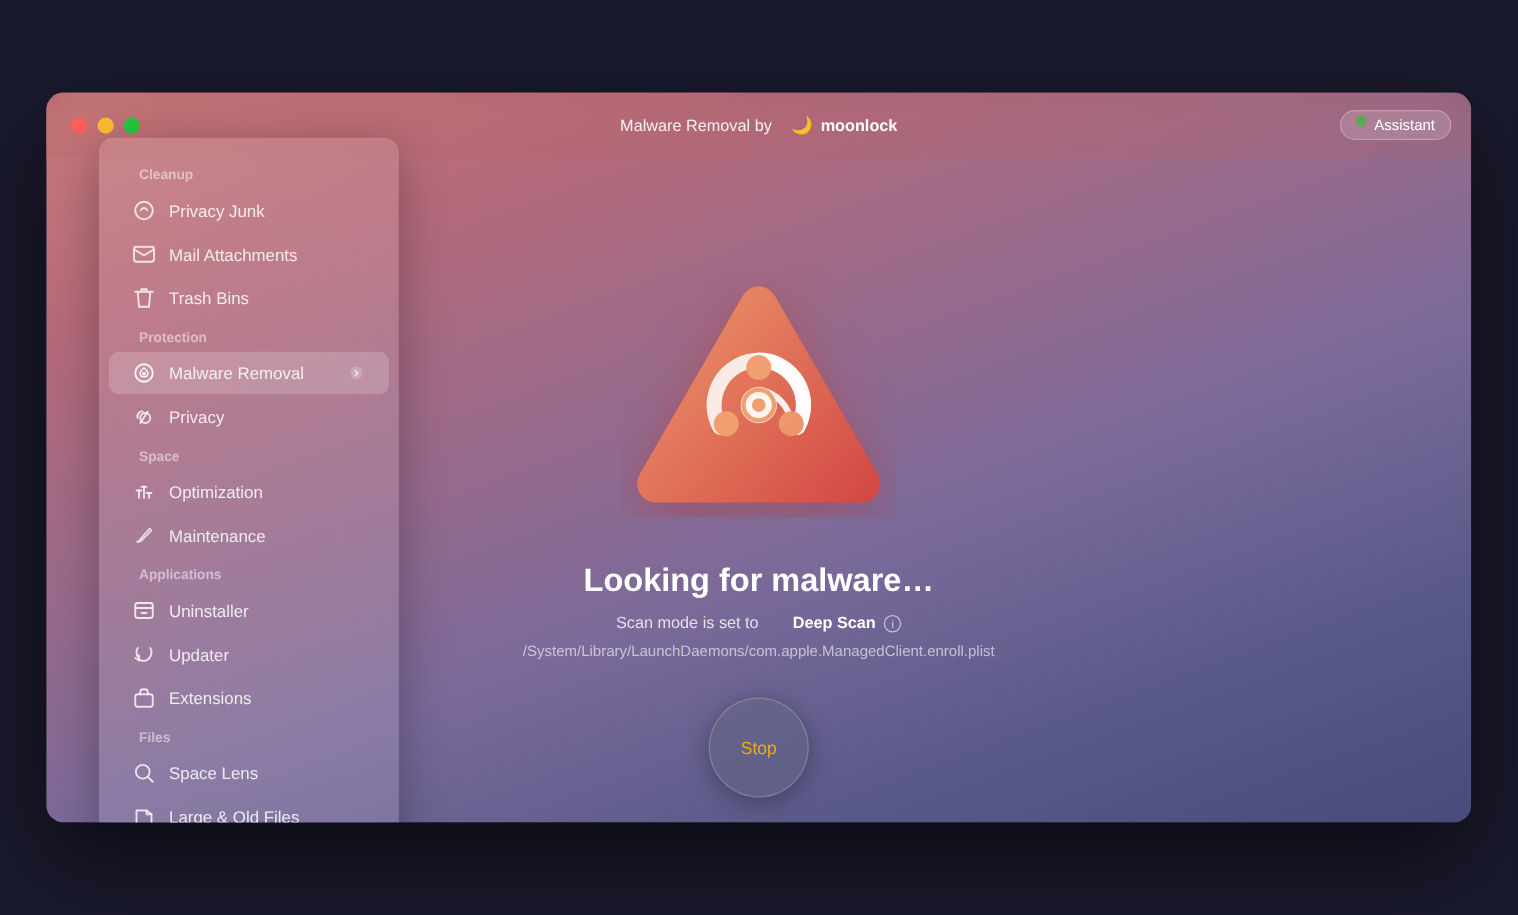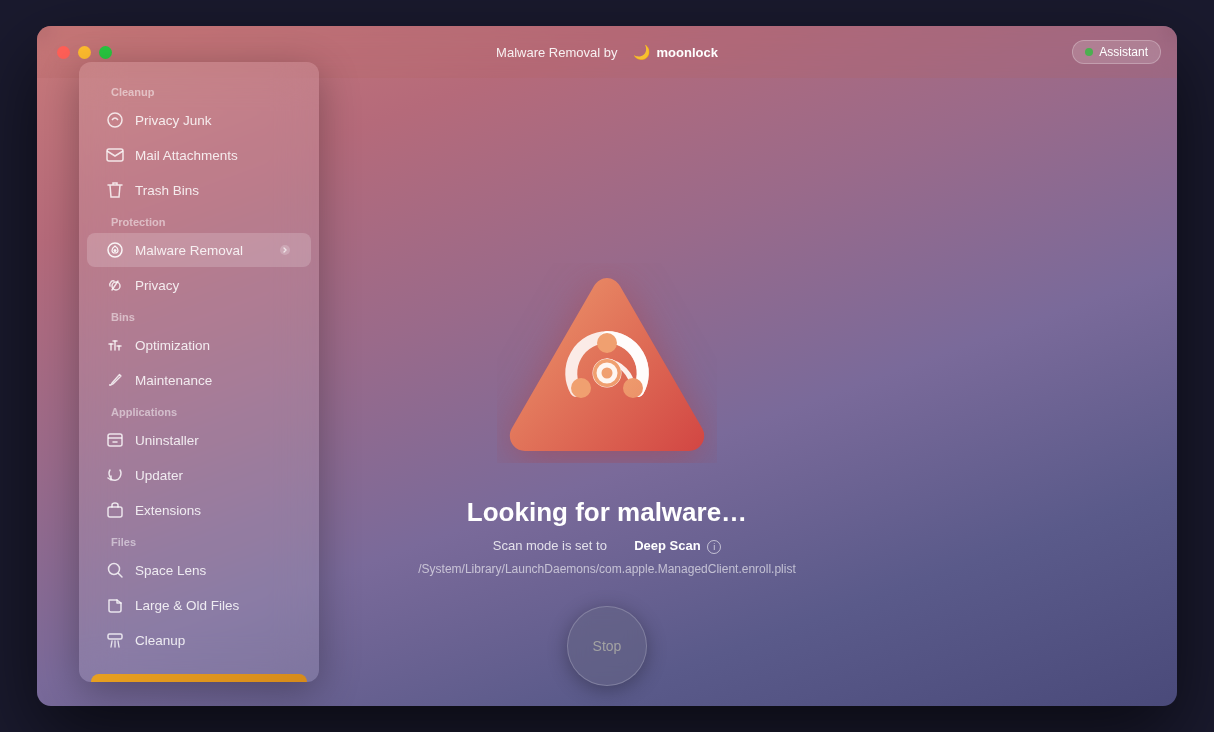--- a/index.html
+++ b/index.html
@@ -9,21 +9,21 @@
       background: #1a1a2e;
       display: flex;
       align-items: center;
       justify-content: center;
       font-family: -apple-system, BlinkMacSystemFont, 'SF Pro Display', 'Helvetica Neue', sans-serif;
       overflow: hidden;
     }
 
     .window {
       width: 1140px;
-      height: 680px;
+      height: 584px;
       border-radius: 14px;
       overflow: hidden;
       position: relative;
       box-shadow: 0 30px 80px rgba(0,0,0,0.6);
     }
 
     
     .main-bg {
       position: absolute;
       inset: 0;
@@ -83,21 +83,21 @@
     .assistant-btn {
       position: absolute;
       right: 16px;
       background: rgba(255,255,255,0.15);
       border: 1px solid rgba(255,255,255,0.25);
       border-radius: 20px;
       color: white;
       padding: 4px 12px;
       font-size: 12px;
       display: flex;
-      align-items: center;
+      align-items: flex-start;
       gap: 6px;
       cursor: pointer;
     }
 
     .assistant-dot {
       width: 8px;
       height: 8px;
       border-radius: 50%;
       background: #4CAF50;
     }
@@ -251,21 +251,21 @@
       text-align: center;
       margin-bottom: 30px;
     }
 
     .stop-btn {
       width: 80px;
       height: 80px;
       border-radius: 50%;
       background: rgba(100,100,130,0.5);
       border: 1px solid rgba(255,255,255,0.2);
-      color: #a3a3a3;
+      color: #eab308;
       font-size: 14px;
       font-weight: 500;
       cursor: pointer;
       display: flex;
       align-items: center;
       justify-content: center;
       backdrop-filter: blur(10px);
       box-shadow: 0 4px 20px rgba(0,0,0,0.3);
     }
   </style>
@@ -351,21 +351,21 @@
         <svg width="18" height="18" viewBox="0 0 18 18" fill="none">
           <path d="M4 10 C4 10 3 8 5 6 C5 6 6 4 8 5" stroke="rgba(255,255,255,0.8)" stroke-width="1.5" fill="none" stroke-linecap="round"></path>
           <path d="M6 14 L12 5" stroke="rgba(255,255,255,0.8)" stroke-width="1.5" fill="none" stroke-linecap="round"></path>
           <circle cx="10" cy="10" r="4" stroke="rgba(255,255,255,0.8)" stroke-width="1.5" fill="none"></circle>
         </svg>
       </span>
       <span class="sidebar-item-label">Privacy</span>
     </div>
 
     
-    <div class="sidebar-section-label">Bins</div>
+    <div class="sidebar-section-label">Space</div>
 
     <div class="sidebar-item">
       <span class="sidebar-item-icon">
         <svg width="18" height="18" viewBox="0 0 18 18" fill="none">
           <line x1="5" y1="14" x2="5" y2="8" stroke="rgba(255,255,255,0.8)" stroke-width="1.5" stroke-linecap="round"></line>
           <line x1="9" y1="14" x2="9" y2="5" stroke="rgba(255,255,255,0.8)" stroke-width="1.5" stroke-linecap="round"></line>
           <line x1="13" y1="14" x2="13" y2="10" stroke="rgba(255,255,255,0.8)" stroke-width="1.5" stroke-linecap="round"></line>
           <line x1="3" y1="8" x2="7" y2="8" stroke="rgba(255,255,255,0.8)" stroke-width="1.5" stroke-linecap="round"></line>
           <line x1="7" y1="5" x2="11" y2="5" stroke="rgba(255,255,255,0.8)" stroke-width="1.5" stroke-linecap="round"></line>
           <line x1="11" y1="10" x2="15" y2="10" stroke="rgba(255,255,255,0.8)" stroke-width="1.5" stroke-linecap="round"></line>

